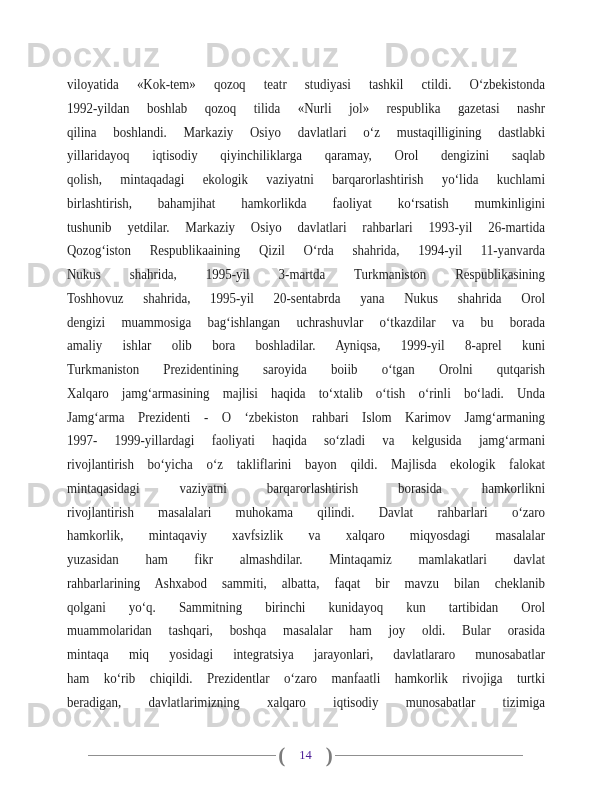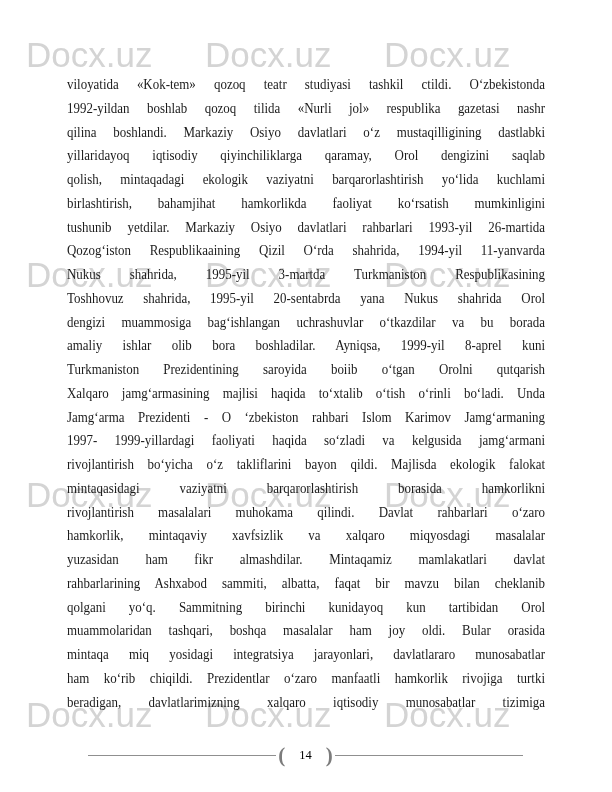--- a/index.html
+++ b/index.html
@@ -22,20 +22,21 @@
     top: 40px;
     width: 560px;
     height: 700px;
     display: grid;
     grid-template-columns: repeat(3, 124px);
     grid-template-rows: repeat(4, 30px);
     column-gap: 55px;
     row-gap: 190px;
     z-index: 1;
     pointer-events: none;
+    font-weight: bold;
   }
   .watermark-tile {
     font-family: "Liberation Sans", sans-serif;
     font-size: 35px;
     line-height: 30px;
     color: #d4d4d4;
     white-space: nowrap;
   }
   
   .body-text {
@@ -74,21 +75,21 @@
   .footer-brace {
     font-family: "Liberation Serif", serif;
     font-size: 21px;
     font-weight: bold;
     color: #7c7c7c;
     line-height: 24px;
     padding: 0 2px;
   }
   .footer-page-number {
     font-size: 12.5px;
-    color: #000000;
+    color: #4c1d95;
     padding: 0 12px;
     line-height: 24px;
   }
 </style>
 </head>
 <body>
 
 <div class="page">
 
   <div class="watermark-layer">

